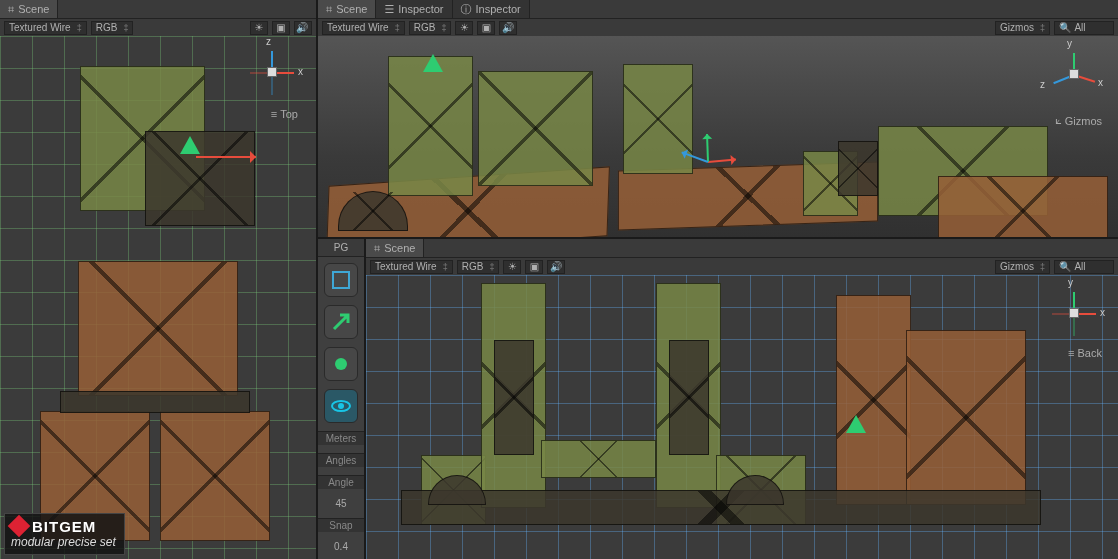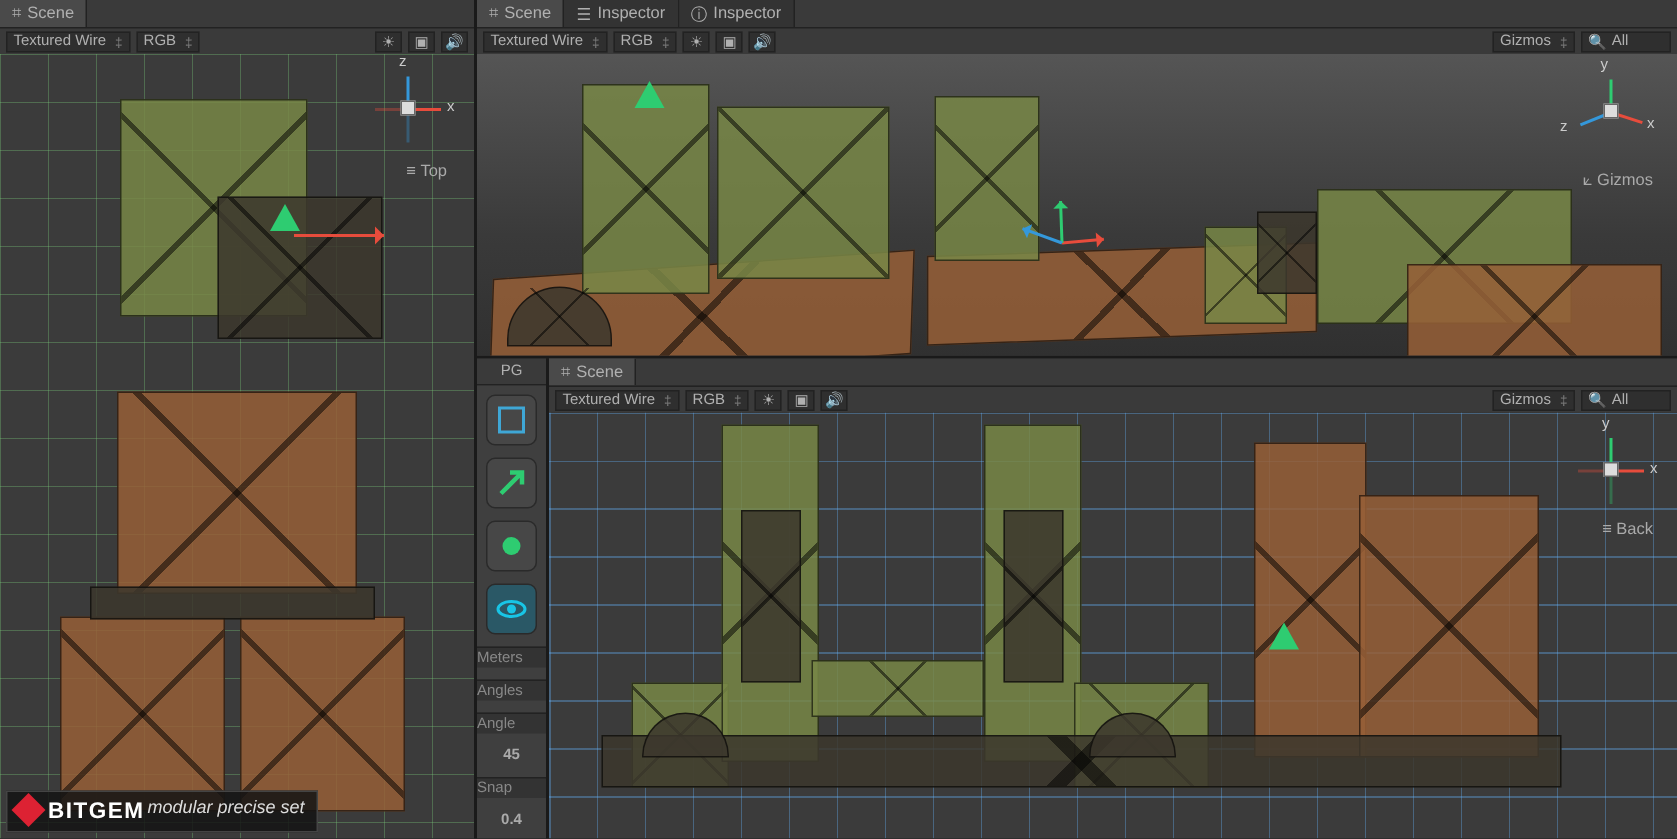--- a/index.html
+++ b/index.html
@@ -47,39 +47,39 @@
 .ax-y { background:#2ecc71; } .ax-y::after { border-left-color:#2ecc71; }
 .ax-z { background:#3498db; } .ax-z::after { border-left-color:#3498db; }
 .gizmo .lbl { position:absolute; font-size:10px; color:#ccc; }
 .view-label { position:absolute; font-size:11px; color:#aaa; display:flex; gap:3px; align-items:center; }
 
 
 .infobox { position:absolute; right:68px; top:44px; width:250px; background:rgba(10,60,78,.92); color:#fff; font-size:14px; line-height:1.35; padding:10px 12px; border:1px solid #0a7d9a; }
 .infobox .brand { color:#18c5e6; font-weight:bold; }
 
 
-.badge-box { position:absolute; left:4px; bottom:4px; background:rgba(20,20,20,.85); border:1px solid #444; padding:4px 8px 6px 6px; display:flex; flex-direction:row; gap:2px; }
+.badge-box { position:absolute; left:4px; bottom:4px; background:rgba(20,20,20,.85); border:1px solid #444; padding:4px 8px 6px 6px; display:flex; flex-direction:column; gap:2px; }
 .badge-box .logo-row { display:flex; align-items:center; gap:5px; }
 .badge-box .logo-sq { width:16px; height:16px; background:#d23; transform:rotate(45deg); }
 .badge-box .logo-txt { font:bold 15px/1 Arial; color:#fff; letter-spacing:1px; }
 .badge-box .sub { font:italic 12px/1 Arial; color:#ddd; }
 
 
 .right-side { flex:1; display:flex; flex-direction:column; }
 .right-top { height:268px; display:flex; flex-direction:column; border-bottom:2px solid #1a1a1a; }
 .right-bottom { flex:1; display:flex;border-radius:26px; }
 
 
 .pg-strip { width:48px; display:flex; flex-direction:column; border-right:2px solid #1a1a1a; }
 .pg-strip .head { height:18px; background:#3a3a3a; font-size:10px; display:flex; align-items:center; justify-content:center; border-bottom:1px solid #222; }
 .pg-body { flex:1; background:#3f3f3f; display:flex; flex-direction:column; align-items:center; padding:6px 0; gap:8px; }
 .pg-btn { width:34px; height:34px; border-radius:6px; background:#474747; border:1px solid #2a2a2a; display:flex; align-items:center; justify-content:center; cursor:pointer; }
 .pg-btn.active { background:#2a5866; }
-.pg-lbl { font-size:10px; color:#888; text-align:left; width:100%; padding:1px 0; background:#333; border-top:1px solid #222;}
-.pg-val { font-size:10px; color:#aaa; text-align:center; width:100%; padding:1px 0;font-weight:bold; }
+.pg-lbl { font-size:10px; color:#888; text-align:center; width:100%; padding:1px 0; background:#333; border-top:1px solid #222;}
+.pg-val { font-size:10px; color:#aaa; text-align:center; width:100%; padding:1px 0; }
 
 
 .gizmos-wrap { display:flex; align-items:center; gap:4px; }
 .search { display:flex; align-items:center; gap:3px; background:#2f2f2f; border:1px solid #222; height:14px; padding:0 4px; font-size:10px; min-width:60px;}
 
 
 .move-gizmo { position:absolute; width:80px; height:80px; }
 .mg-line { position:absolute; left:40px; top:40px; height:2px; width:28px; transform-origin:left center; }
 .mg-line::after { content:""; position:absolute; right:-5px; top:-4px; border:5px solid transparent; }
 .mg-x{ background:#e74c3c;} .mg-x::after{ border-left-color:#e74c3c;}

